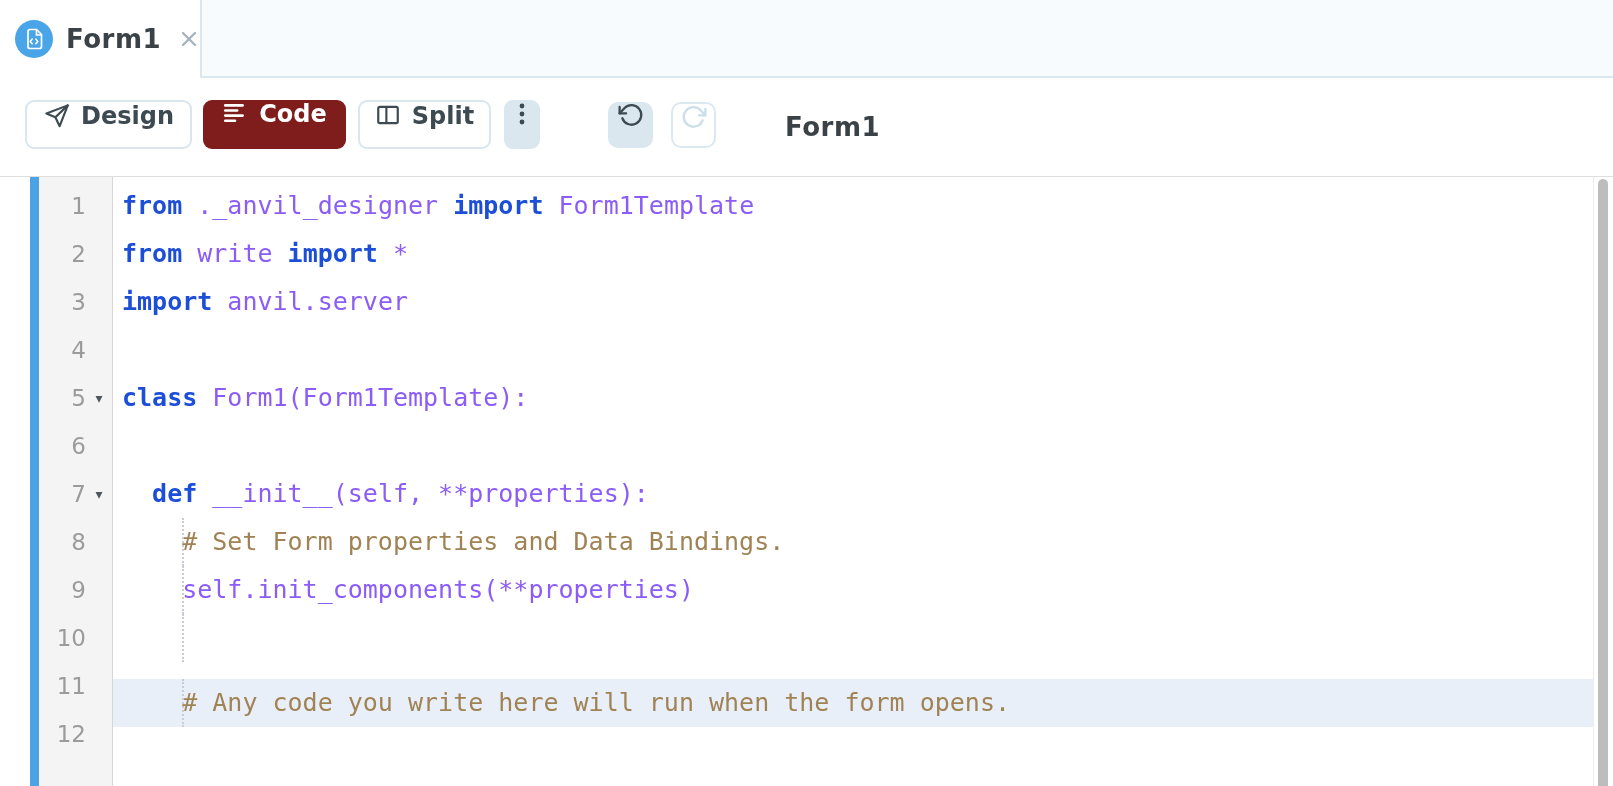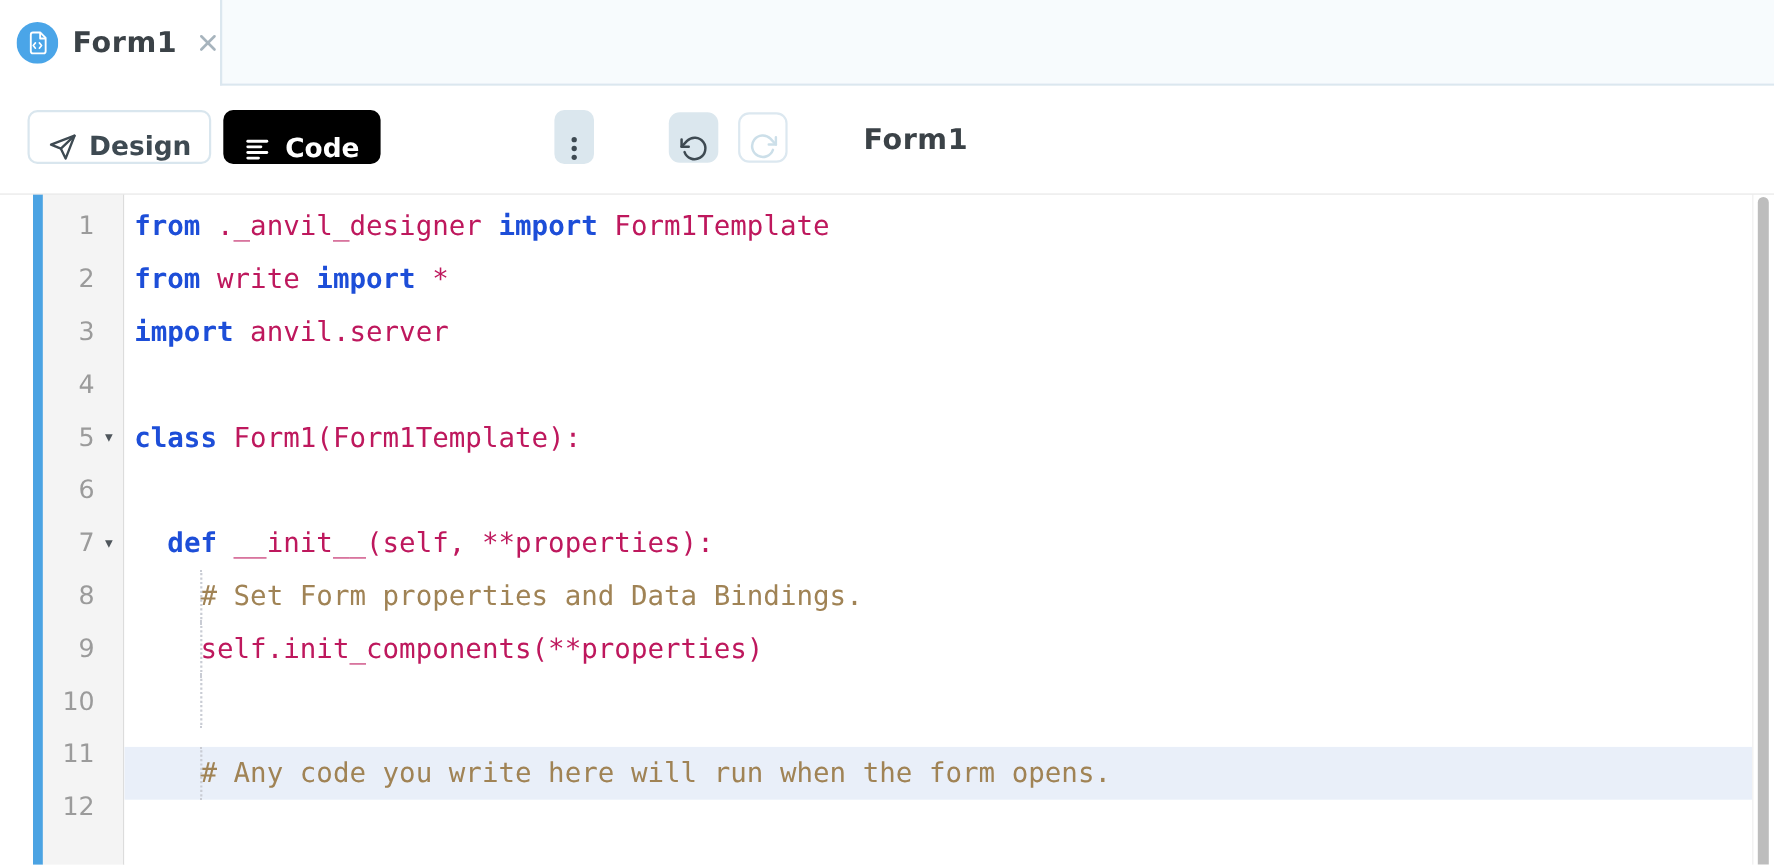--- a/index.html
+++ b/index.html
@@ -12,25 +12,25 @@
                    background:#f7fbfd; border-left:2px solid #dbe7ef; border-bottom:2px solid #dbe7ef; }
   .tab-active { position:absolute; top:0; left:0; width:200px; height:78px;
                 display:flex; align-items:center; padding-left:15px; background:#fff; }
   .tab-title { font-size:26px; font-weight:bold; color:#3b4247; margin-left:13px; letter-spacing:.5px; }
   .tab-close { margin-left:16px; display:flex; align-items:center; cursor:pointer; }
 
   
   .toolbar { position:absolute; top:78px; left:0; right:0; height:99px; background:#fff;
              border-bottom:1px solid #dedede; }
   .btn { position:absolute; top:22px; height:49px; border-radius:9px;
-         display:flex; align-items:flex-end; justify-content:center; gap:11px;
+         display:flex; align-items:flex-start; justify-content:center; gap:11px;
          font-size:24px; font-weight:bold; color:#3e4a52;
          background:#fff; border:2px solid #d9e6ee; cursor:pointer; }
   .btn-design { left:25px;  width:167px; }
-  .btn-code   { left:203px; width:143px; background:#000000; color:#fff; border:none; }
+  .btn-code   { left:203px; width:143px; background:#7f1d1d; color:#fff; border:none; }
   .btn-split  { left:358px; width:133px; }
   .btn-kebab  { left:504px; width:36px;  background:#dbe7ee; border:none; }
   .btn-undo   { left:608px; width:45px; top:24px; height:46px; border-radius:10px;
                 background:#dbe7ee; border:none; }
   .btn-redo   { left:671px; width:45px; top:24px; height:46px; border-radius:10px;
                 background:#fff; border:2px solid #dce8f0; }
   .toolbar-title { position:absolute; left:785px; top:0; height:98px; display:flex; align-items:center;
                    font-size:26px; font-weight:bold; color:#3b4247; letter-spacing:.5px; }
 
   
@@ -42,21 +42,21 @@
   .lnum  { flex:1; text-align:right; font-size:23px; color:#9b9b9b; }
   .fold  { width:26px; text-align:center; font-size:14px; color:#4f565c; line-height:48px; }
   .codecol { flex:1; background:#fff; padding-top:5px; overflow:hidden; }
   .code-row { position:relative; height:48px; line-height:48px; white-space:pre;
               font-family:"DejaVu Sans Mono","Liberation Mono",monospace;
               font-size:25px; color:#1a1a1a; padding-left:9px; }
   .code-row.hl { background:#e9eff9;margin-top:17px; }
   .guide { position:absolute; left:calc(9px + 4ch); top:0; bottom:0;
            border-left:2px dotted #c9ccd4; }
   .tok.kw  { color:#1d4ed8; font-weight:bold; }
-  .tok.txt { color:#be185d; }
+  .tok.txt { color:#8b5cf6; }
   .tok.com { color:#a08355; }
   .scrollbar { width:20px; background:#fff; border-left:1px solid #ededed; position:relative; }
   .scroll-thumb { position:absolute; top:2px; left:4px; width:10px; bottom:0;
                   background:#bdbdbd; border-radius:6px 6px 0 0; }
 
   svg { display:block; }
 </style>
 </head>
 <body>
 
@@ -99,20 +99,29 @@
       <svg width="26" height="26" viewBox="0 0 24 24" stroke="#fff" stroke-width="2.4" stroke-linecap="round">
         <line x1="3" y1="5" x2="19" y2="5"></line>
         <line x1="3" y1="9.7" x2="14" y2="9.7"></line>
         <line x1="3" y1="14.4" x2="19" y2="14.4"></line>
         <line x1="3" y1="19.1" x2="12" y2="19.1"></line>
       </svg>
     </span>
     <span>Code</span>
   </div>
 
+  <div class="btn btn-split">
+    <span>
+      <svg width="26" height="26" viewBox="0 0 24 24" fill="none" stroke="#3e4a52" stroke-width="2">
+        <rect x="3" y="4.5" width="18" height="15" rx="1.5"></rect>
+        <line x1="10.5" y1="4.5" x2="10.5" y2="19.5"></line>
+      </svg>
+    </span>
+    <span>Split</span>
+  </div>
 
   <div class="btn btn-kebab">
     <span>
       <svg width="24" height="28" viewBox="0 0 24 28" fill="#3e4a52">
         <circle cx="12" cy="6" r="2.4"></circle>
         <circle cx="12" cy="14" r="2.4"></circle>
         <circle cx="12" cy="22" r="2.4"></circle>
       </svg>
     </span>
   </div>

